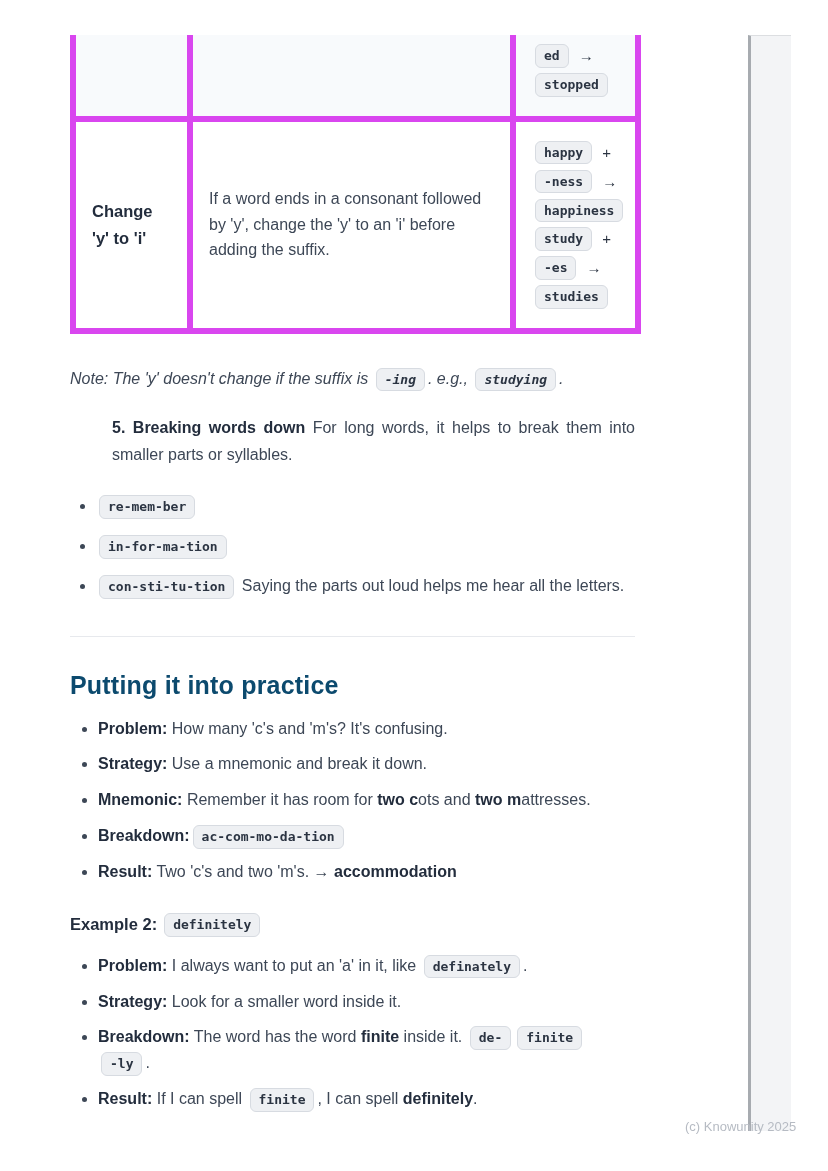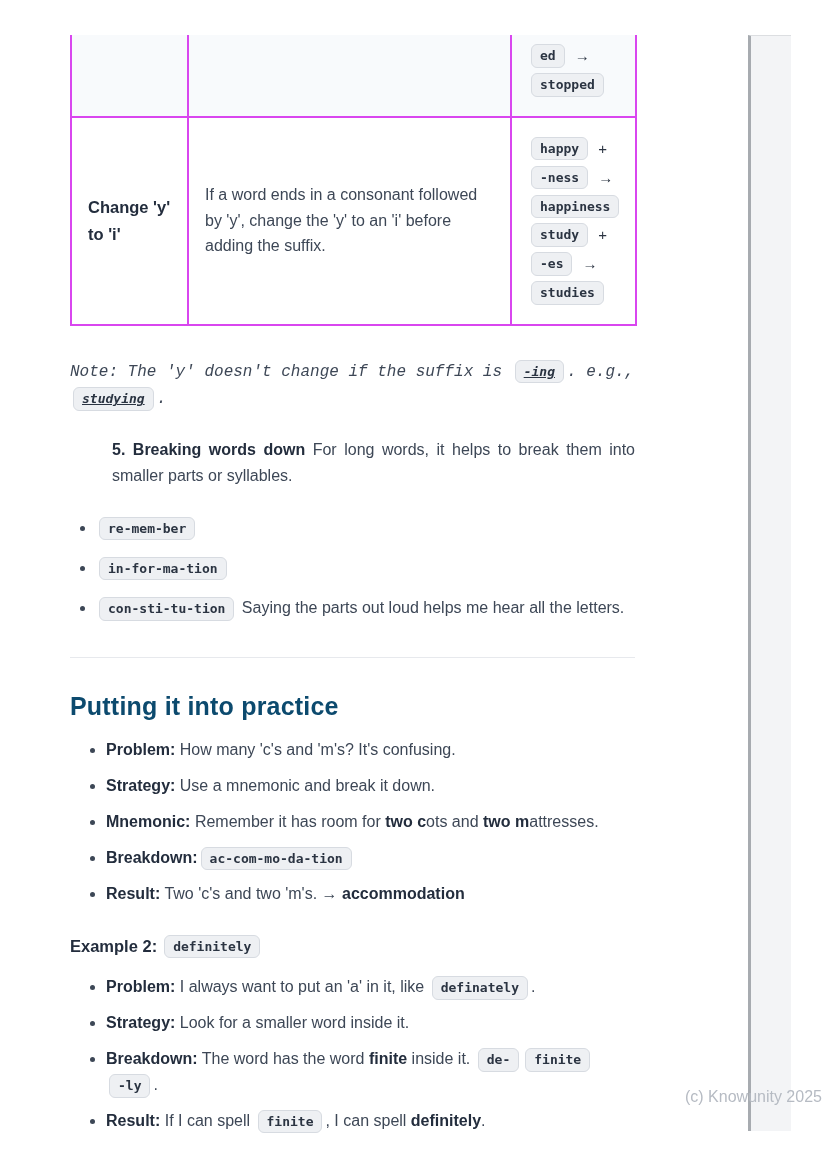--- a/index.html
+++ b/index.html
@@ -21,21 +21,21 @@
     width: 565px;
   }
 
   
   table.rules {
     width: 565px;
     border-collapse: collapse;
     table-layout: fixed;
   }
   table.rules td {
-    border: 2px solid #d946ef;
+    border: 6px solid #d946ef;
     vertical-align: middle;
     padding: 14px 16px;
     line-height: 1.6;
   }
   tr.partial-row td {
     border-top: none;
     background: #f8fafc;
     height: 72px;
     vertical-align: top;
     padding-top: 4px;
@@ -71,29 +71,29 @@
     vertical-align: baseline;
   }
 
   
   .note {
     margin-top: 32px;
     font-style: italic;
     line-height: 1.6;
     color: #3d4756;
   }
-  .note .seg-code { font-style: italic; text-decoration: underline; }
+  .note .seg-code { font-style: italic; }
   .para-5 {
     margin-top: 24px;
     text-align: justify;
     line-height: 1.65;
     margin-left: 42px;
   }
   .seg-b { font-weight: 700; color: #232d3d; }
-  .seg-i { font-style: italic; font-family: Liberation Mono, monospace; }
+  .seg-i { font-style: italic; }
 
   ul.syllable-list {
     margin: 24px 0 0 0;
     padding-left: 26px;
   }
   ul.syllable-list li { margin: 13px 0; line-height: 1.7; }
 
   .divider {
     margin-top: 36px;
     border: none;
@@ -117,39 +117,39 @@
   .example-label {
     font-weight: 700;
     color: #232d3d;
     font-size: 16.5px;
     margin-right: 4px;
   }
   ul.example-list {
     margin: 16px 0 0 0;
     padding-left: 24px;
   }
-  ul.example-list li { margin: 10px 12px; line-height: 1.62; }
+  ul.example-list li { margin: 10px 4px; line-height: 1.62; }
 
   
   .side-strip {
     position: absolute;
     left: 748px;
     top: 35px;
     width: 43px;
     height: 1096px;
     background: #f3f4f6;
     border-left: 3px solid #a7abb0;
     border-top: 1px solid #dcdee1;
     z-index: 1;
   }
   .footer-credit {
     position: absolute;
     left: 685px;
-    top: 1088px;
-    font-size: 16px;
+    top: 1119px;
+    font-size: 13px;
     color: #b6bbc3;
     z-index: 2;
     white-space: nowrap;
   }
 </style>
 </head>
 <body>
 
 <div class="page">
 

